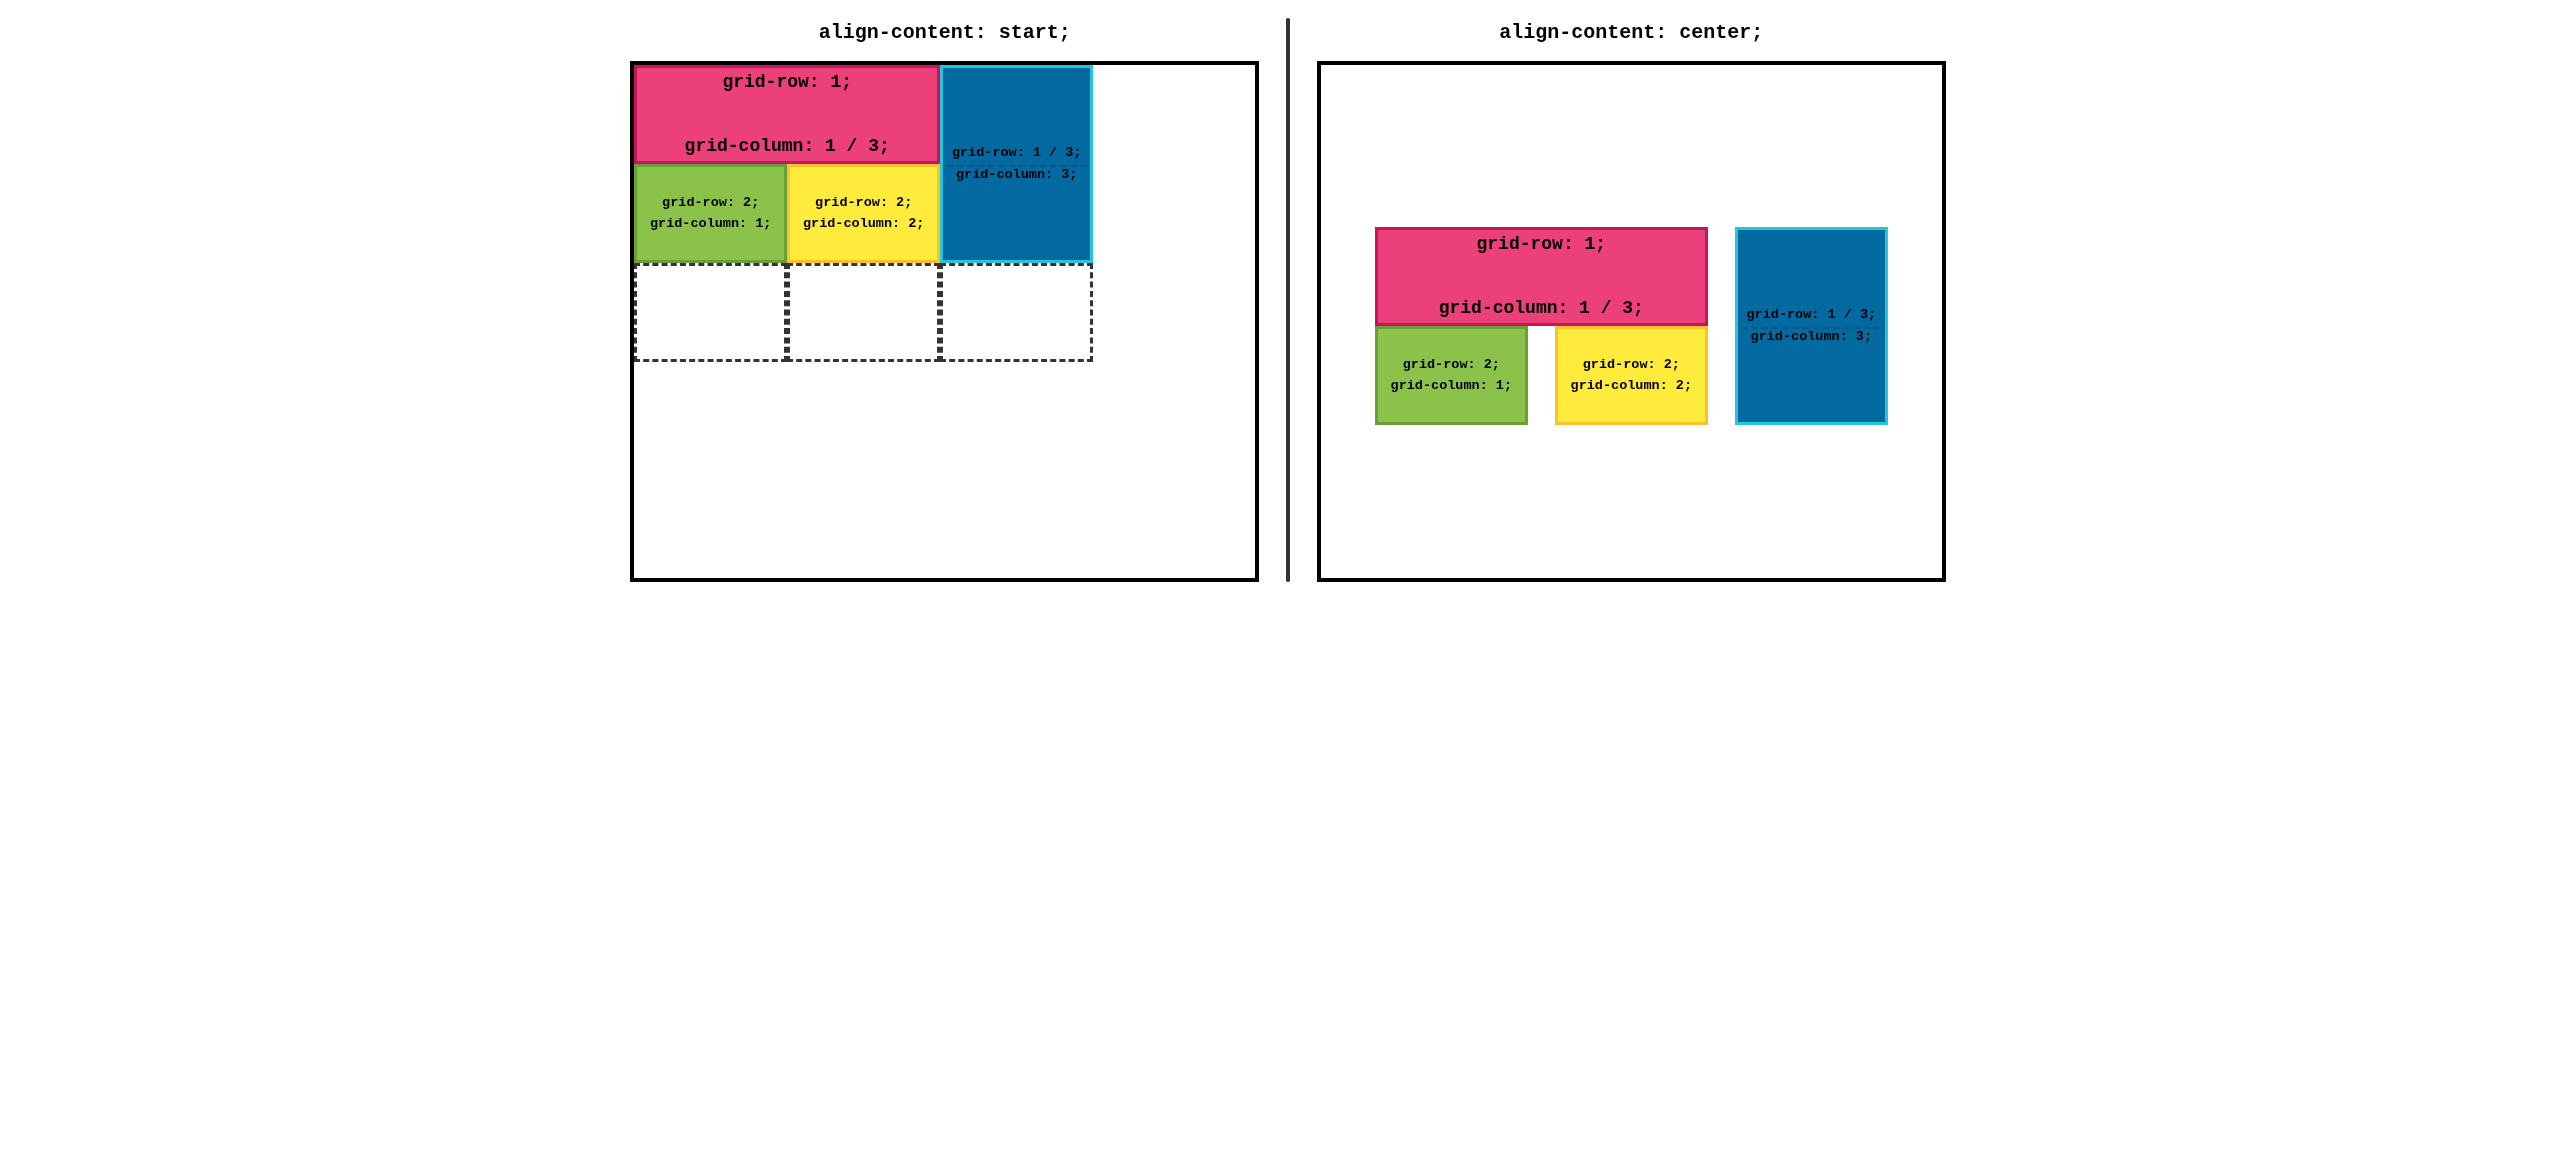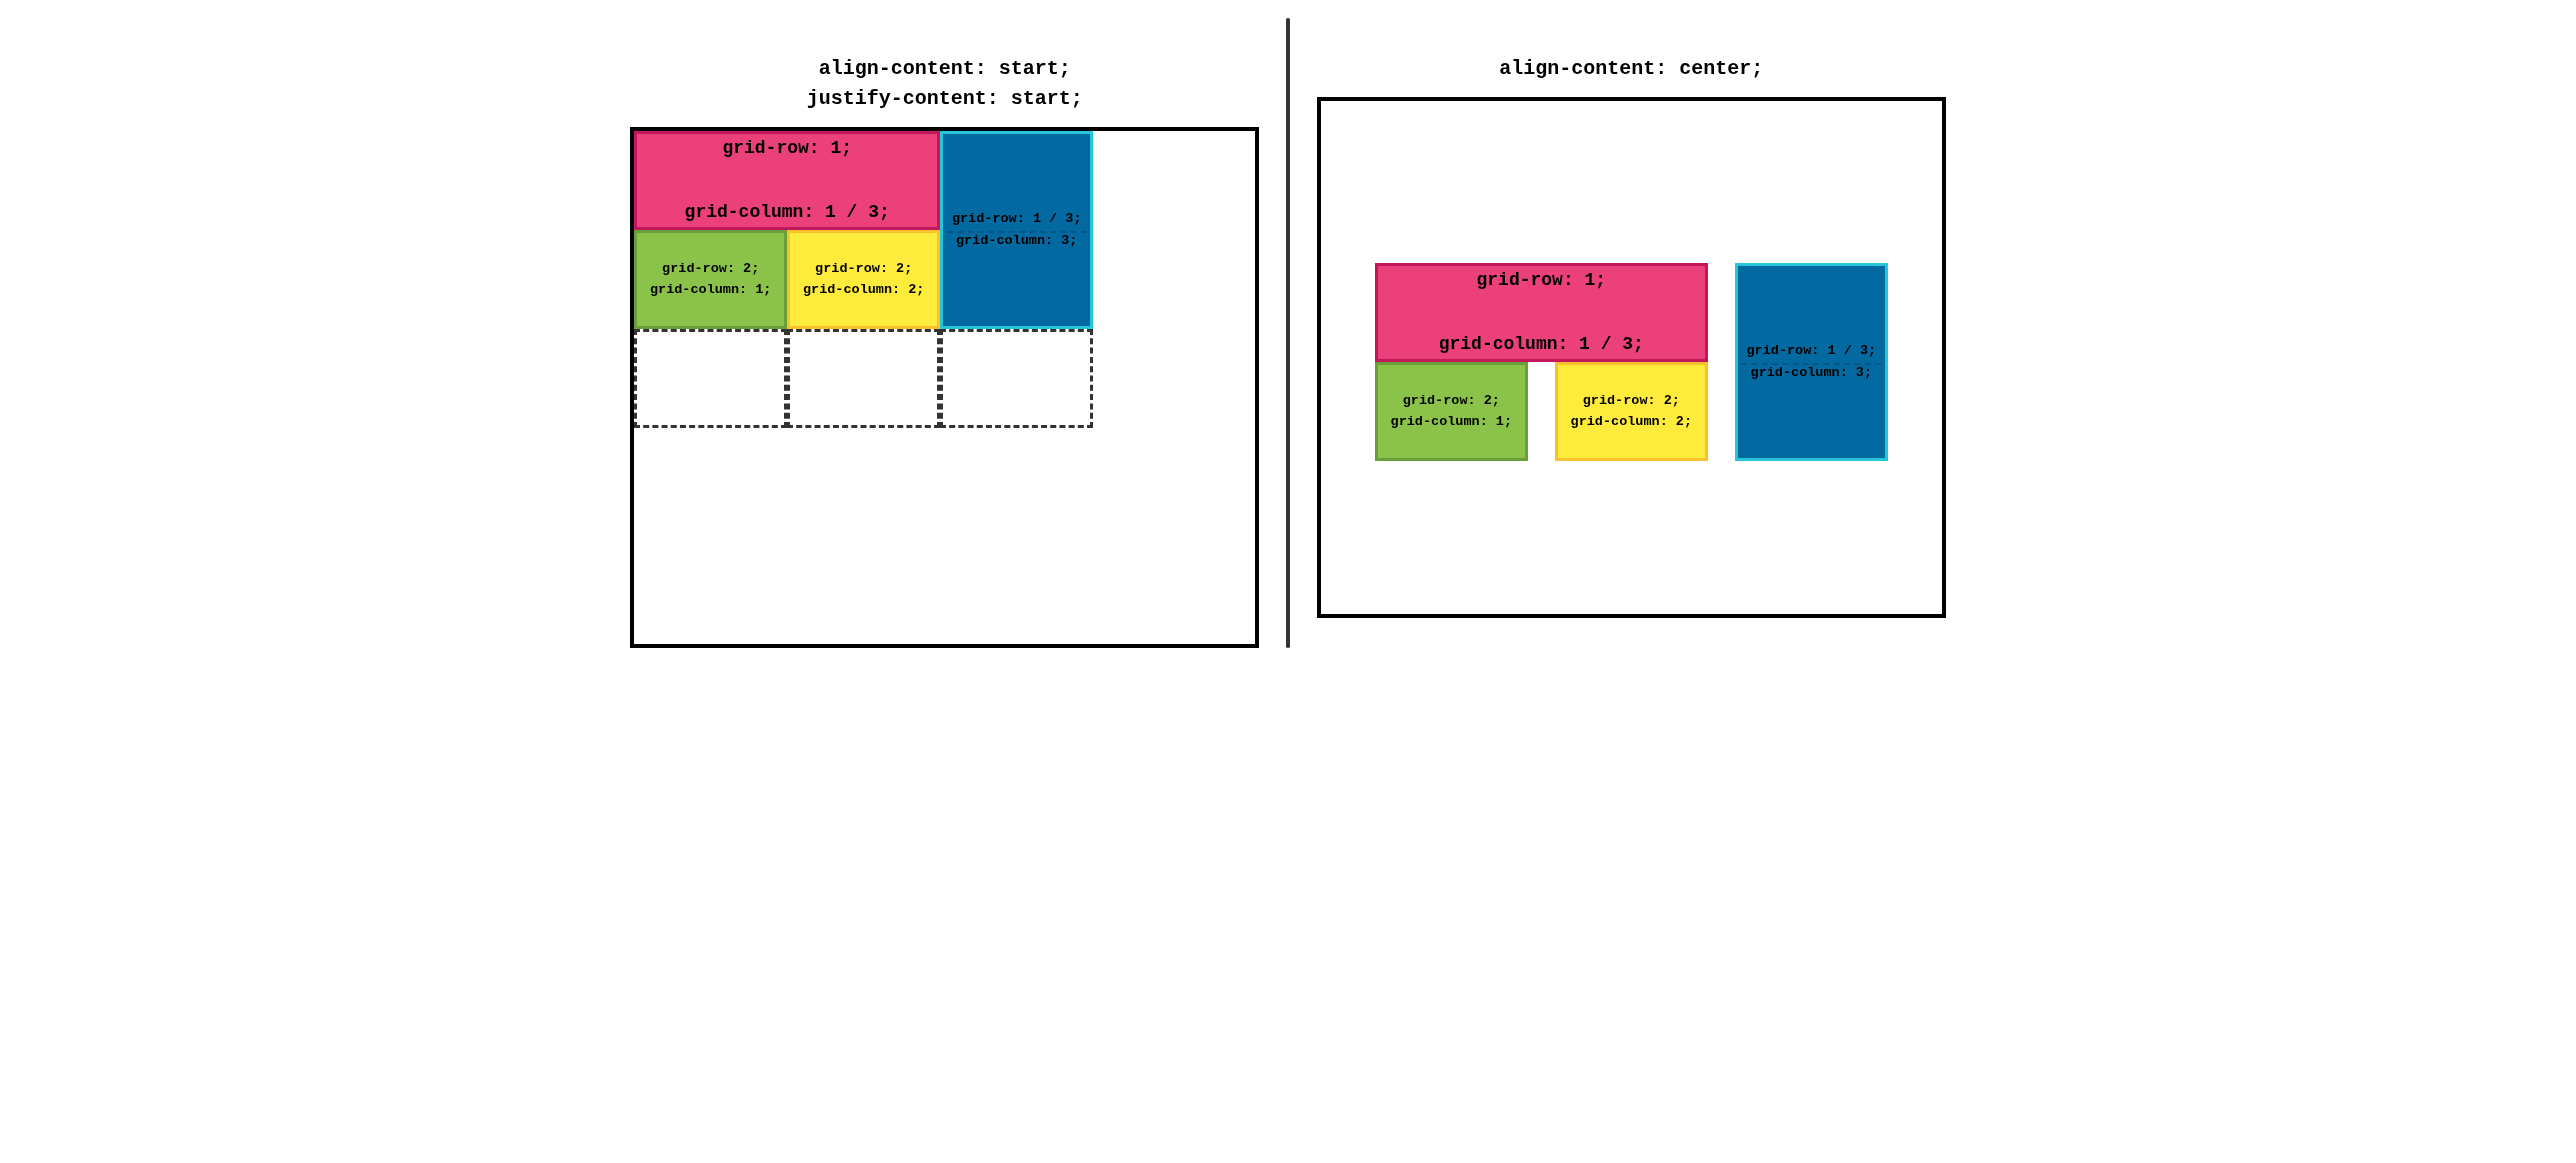--- a/index.html
+++ b/index.html
@@ -12,21 +12,20 @@
     color: #000;
   }
   .page {
     display: flex;
     justify-content: center;
     align-items: flex-start;
   }
   .panel {
     width: 629px;
     flex-shrink: 0;
-    margin-top: 36px;
   }
   .titles {
     text-align: center;
     font-size: 20px;
     line-height: 1.5;
     margin-bottom: 12.6px;
   }
   .divider {
     width: 3.6px;
     background: #333;
@@ -111,21 +110,20 @@
   .R-cyan  { left:360px;top:0;    width:153px; height:198px; }
 </style>
 </head>
 <body>
 
 <div class="page">
 
   <div class="panel">
     <div class="titles">
       <div>align-content: start;</div>
-      <div>justify-content: start;</div>
     </div>
     <div class="container">
       <div class="grid grid-left">
 
         <div class="cell L-cell-r1c1"></div>
         <div class="cell L-cell-r1c2"></div>
         <div class="cell L-cell-r1c3"></div>
         <div class="cell L-cell-r2c1"></div>
         <div class="cell L-cell-r2c2"></div>
         <div class="cell L-cell-r2c3"></div>

